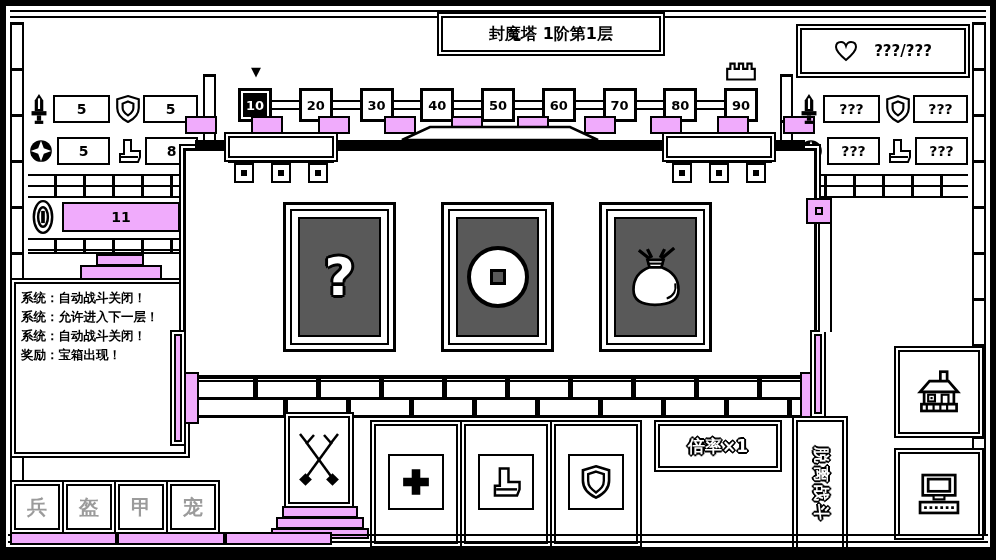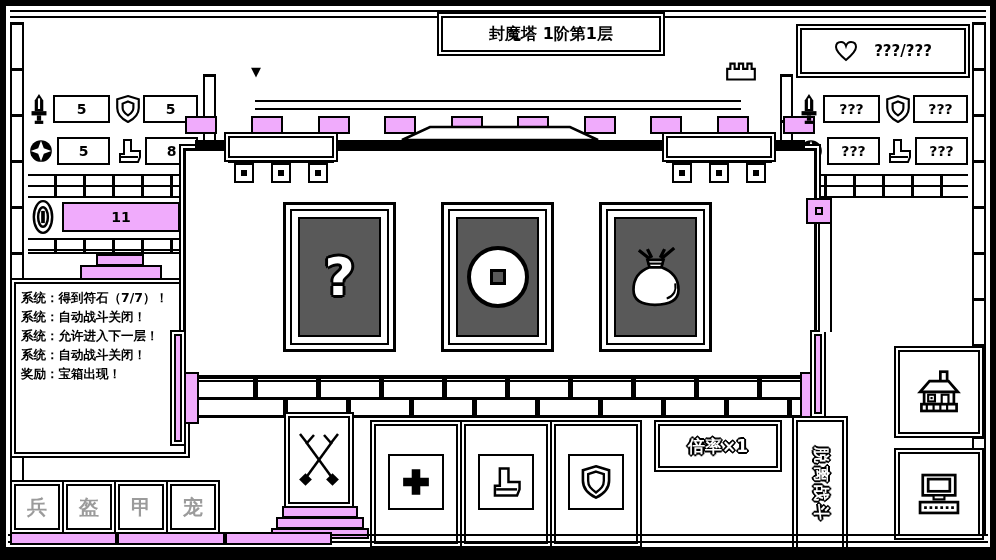--- a/index.html
+++ b/index.html
@@ -103,41 +103,51 @@
     </svg>
   <div class="abs b2 cx" style="left:62px;top:202px;width:118px;height:30px;font-size:14px;font-weight:bold;">
     <span>11</span>
   </div>
   <div class="abs bricks" style="left:28px;top:238px;width:152px;height:16px;"></div>
 
   <div class="abs b2" style="left:96px;top:254px;width:48px;height:12px;"></div>
   <div class="abs b2" style="left:80px;top:265px;width:82px;height:18px;"></div>
 
   <div class="abs db" style="left:14px;top:282px;width:172px;height:172px;padding:4px 5px;">
-    <div class="logline">系统：得到符石（7/7）！</div>
     <div class="logline">系统：自动战斗关闭！</div>
     <div class="logline">系统：允许进入下一层！</div>
     <div class="logline">系统：自动战斗关闭！</div>
     <div class="logline">奖励：宝箱出现！</div>
   </div>
 
   <div class="abs db cx tab graytx" style="left:14px;">
       <span>兵</span>
     </div>
   <div class="abs db cx tab graytx" style="left:66px;">
       <span>盔</span>
     </div>
   <div class="abs db cx tab graytx" style="left:118px;">
       <span>甲</span>
     </div>
   <div class="abs db cx tab graytx" style="left:170px;">
       <span>宠</span>
     </div>
 
   <div class="abs" style="left:255px;top:100px;width:486px;height:10px;border-top:2px solid #000;border-bottom:2px solid #000;"></div>
+  <div class="abs" style="left:238px;top:88px;width:520px;display:flex;justify-content:space-between;">
+    <div class="node active">10</div>
+    <div class="node">20</div>
+    <div class="node">30</div>
+    <div class="node">40</div>
+    <div class="node">50</div>
+    <div class="node">60</div>
+    <div class="node">70</div>
+    <div class="node">80</div>
+    <div class="node">90</div>
+  </div>
   <div class="abs" style="left:247px;top:64px;width:18px;text-align:center;font-size:13px;">▼</div>
   <svg class="abs" style="left:724px;top:60px;" width="34" height="22" viewBox="0 0 32 20">
       <path d="M3 18 V8 H6 V3 H10 V8 H14 V3 H18 V8 H22 V3 H26 V8 H29 V18 Z" fill="#fff" stroke="#000" stroke-width="2"></path>
     </svg>
 
   <div class="abs" style="left:185px;top:116px;width:630px;height:18px;display:flex;justify-content:space-between;">
     <div class="b2" style="width:32px;"></div>
       <div class="b2" style="width:32px;"></div>
       <div class="b2" style="width:32px;"></div>
       <div class="b2" style="width:32px;"></div>

